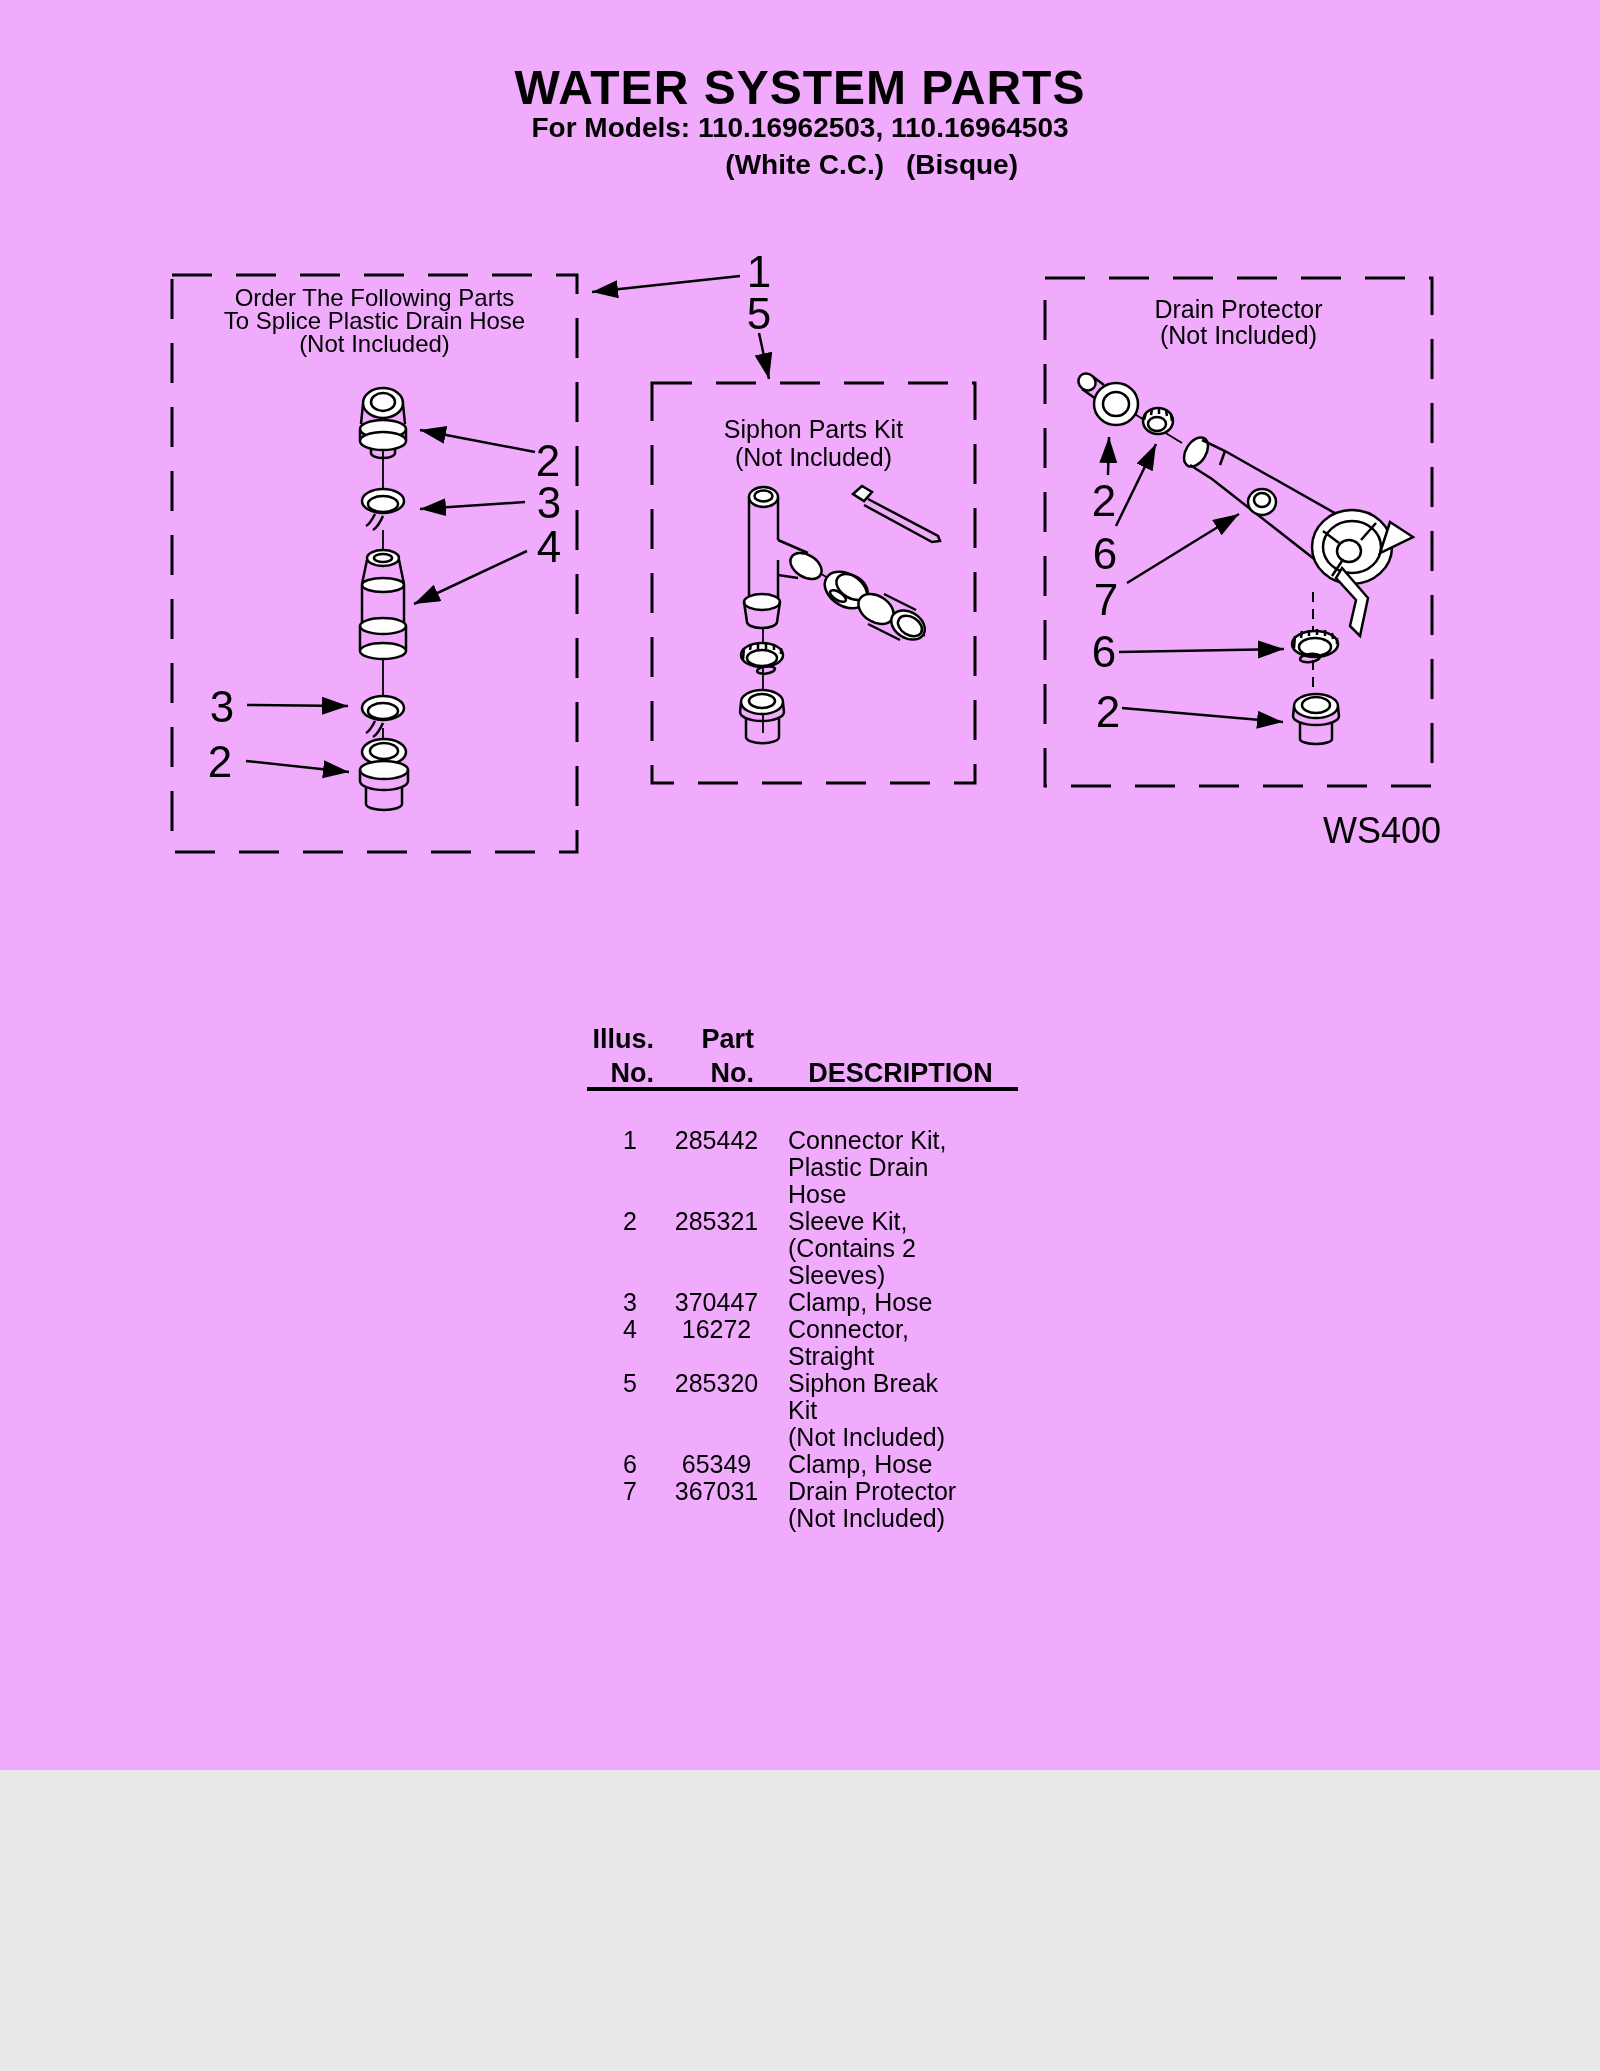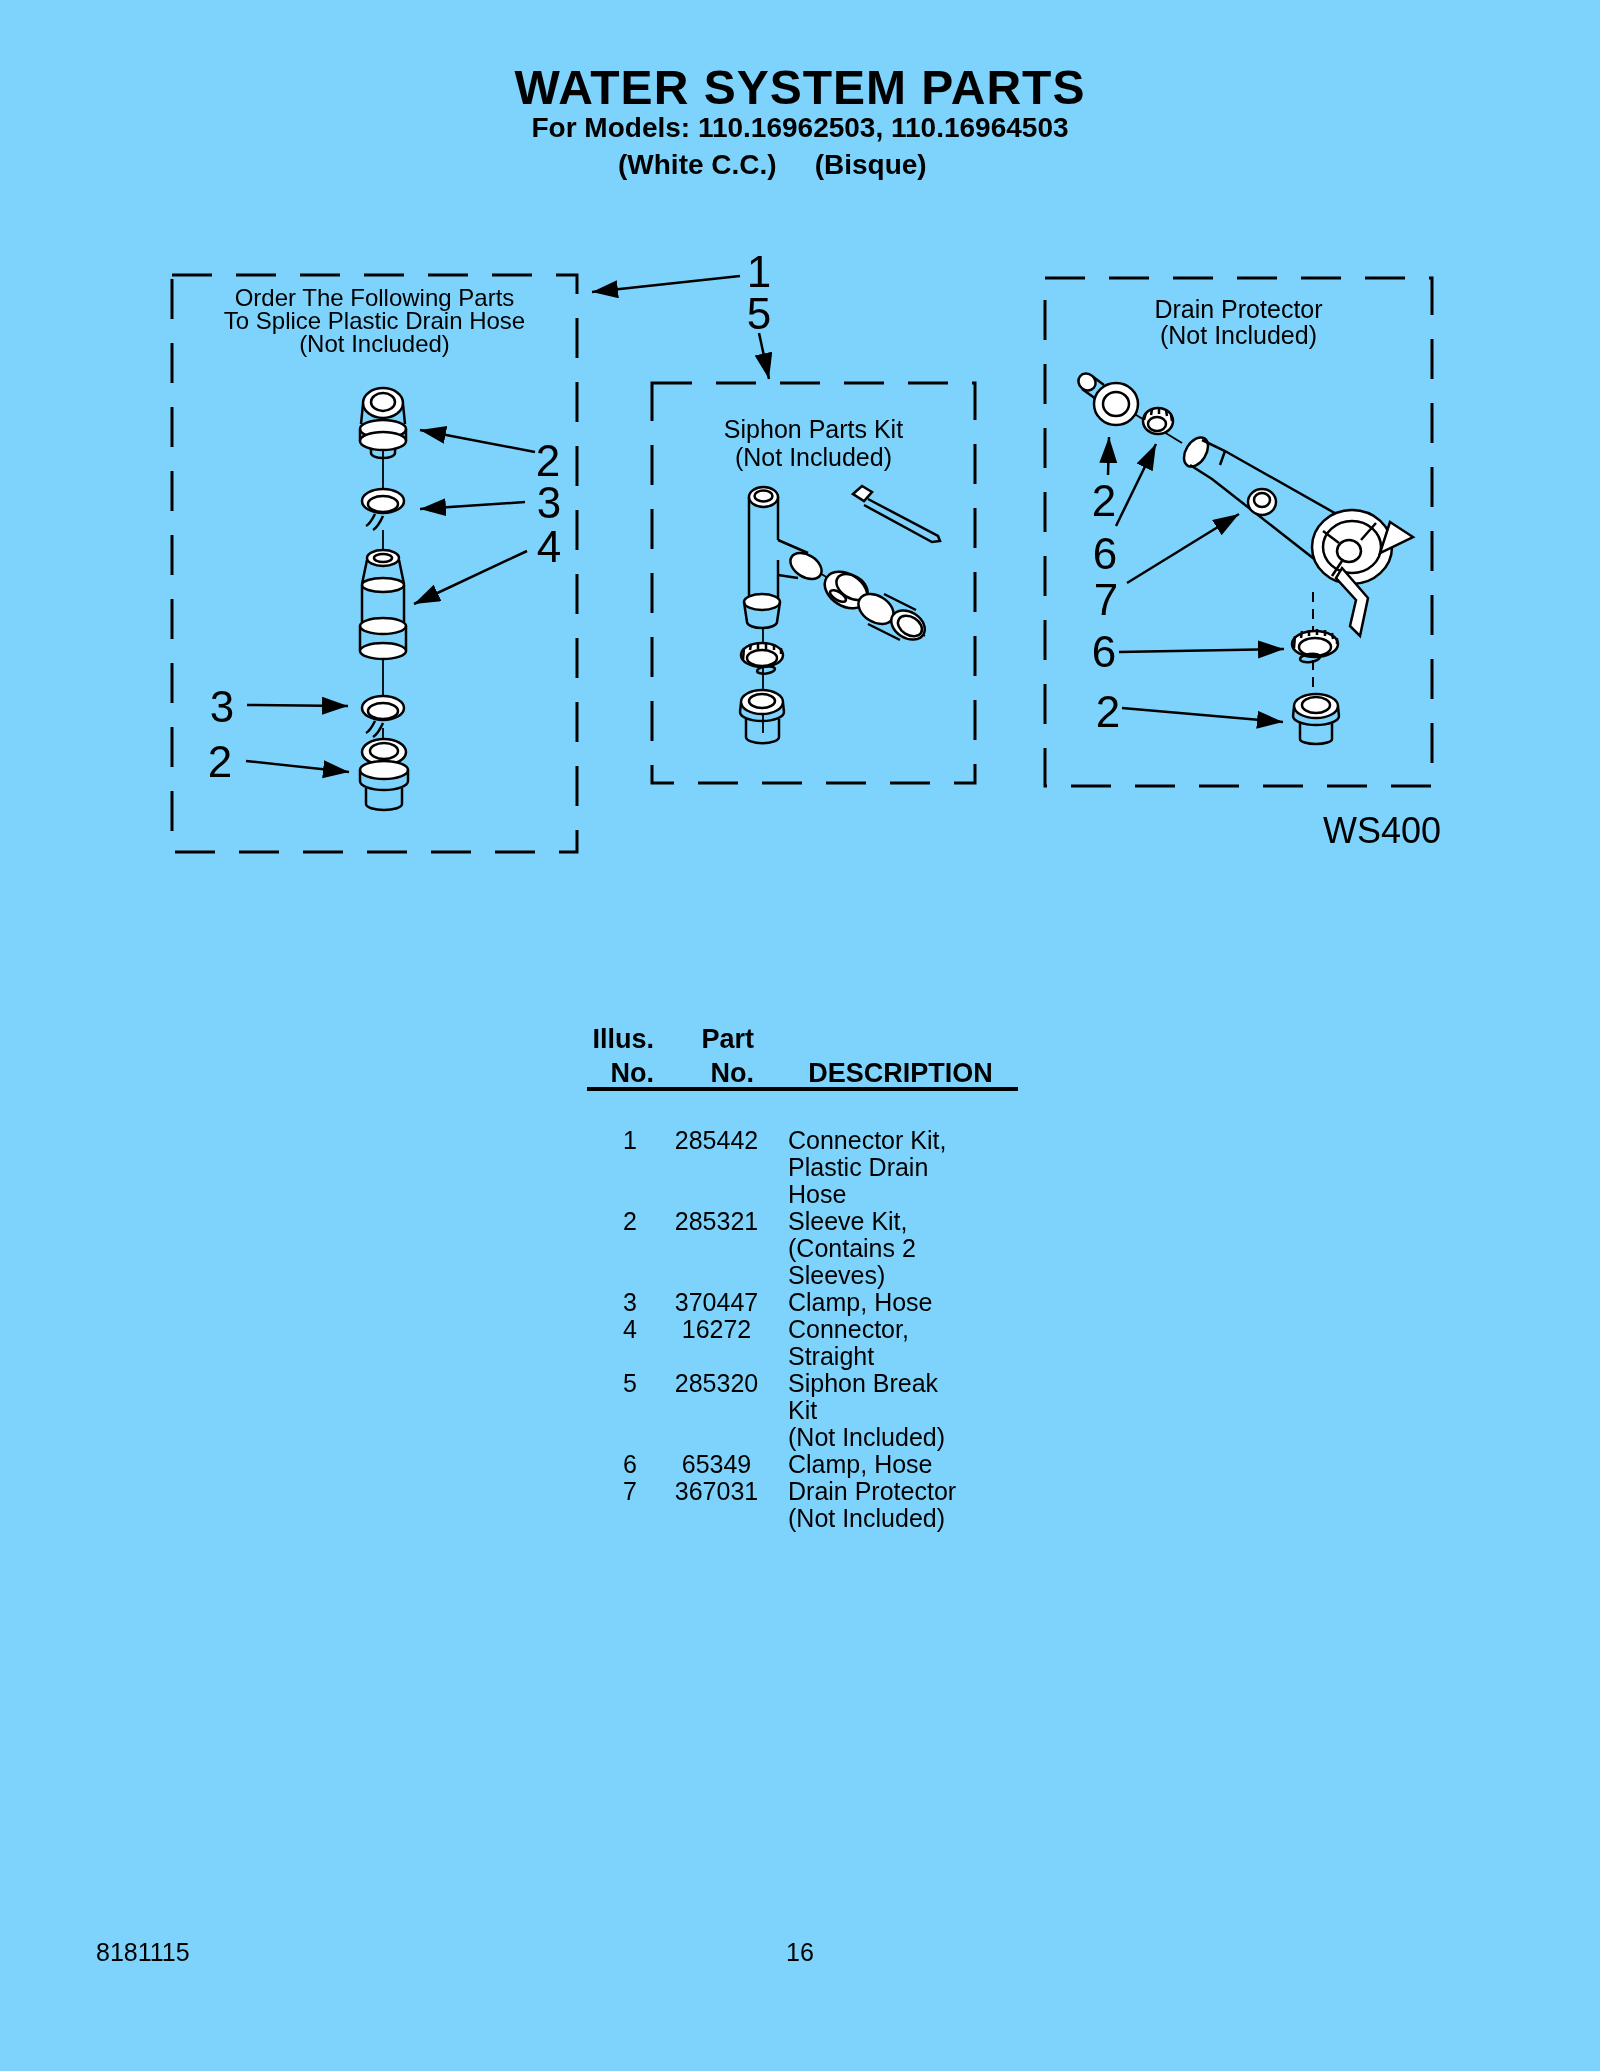--- a/index.html
+++ b/index.html
@@ -1,33 +1,33 @@
 <!DOCTYPE html>
 <html><head>
 <meta charset="utf-8">
 <style>
   html,body { margin:0; padding:0; background:#e8e8e8; }
   .page {
-    position:relative; width:1600px; height:2071px; margin:0 auto;
-    background:#7dd3fc; color:#000;
+    position:relative; width:1600px; height:1770px; margin:0 auto;
+    background:#f0abfc; color:#000;
     font-family:"Liberation Sans", sans-serif;
     overflow:hidden;
   }
   .abs { position:absolute; }
   .page-title {
     left:0; right:0; top:60px; text-align:center;
     font-size:48px; font-weight:bold; letter-spacing:1px;
   }
   .models-line {
     left:0; right:0; top:112px; text-align:center;
     font-size:28px; font-weight:bold;
   }
   .color-line {
     left:618px; top:149px; width:400px;
-    display:flex; justify-content:flex-start; gap:38px;
+    display:flex; justify-content:flex-end; gap:22px;
     font-size:28px; font-weight:bold;
   }
   .box-title { text-align:center; font-size:25px; line-height:26px; }
   .box-title.splice { left:172px; top:286px; width:405px; line-height:23px; font-size:24px; }
   .box-title.siphon { left:652px; top:415px; width:323px; line-height:28px; }
   .box-title.drain  { left:1045px; top:296px; width:387px; }
   .callout {
     width:36px; text-align:center;
     font-size:44px; line-height:52px; font-weight:normal;
   }

